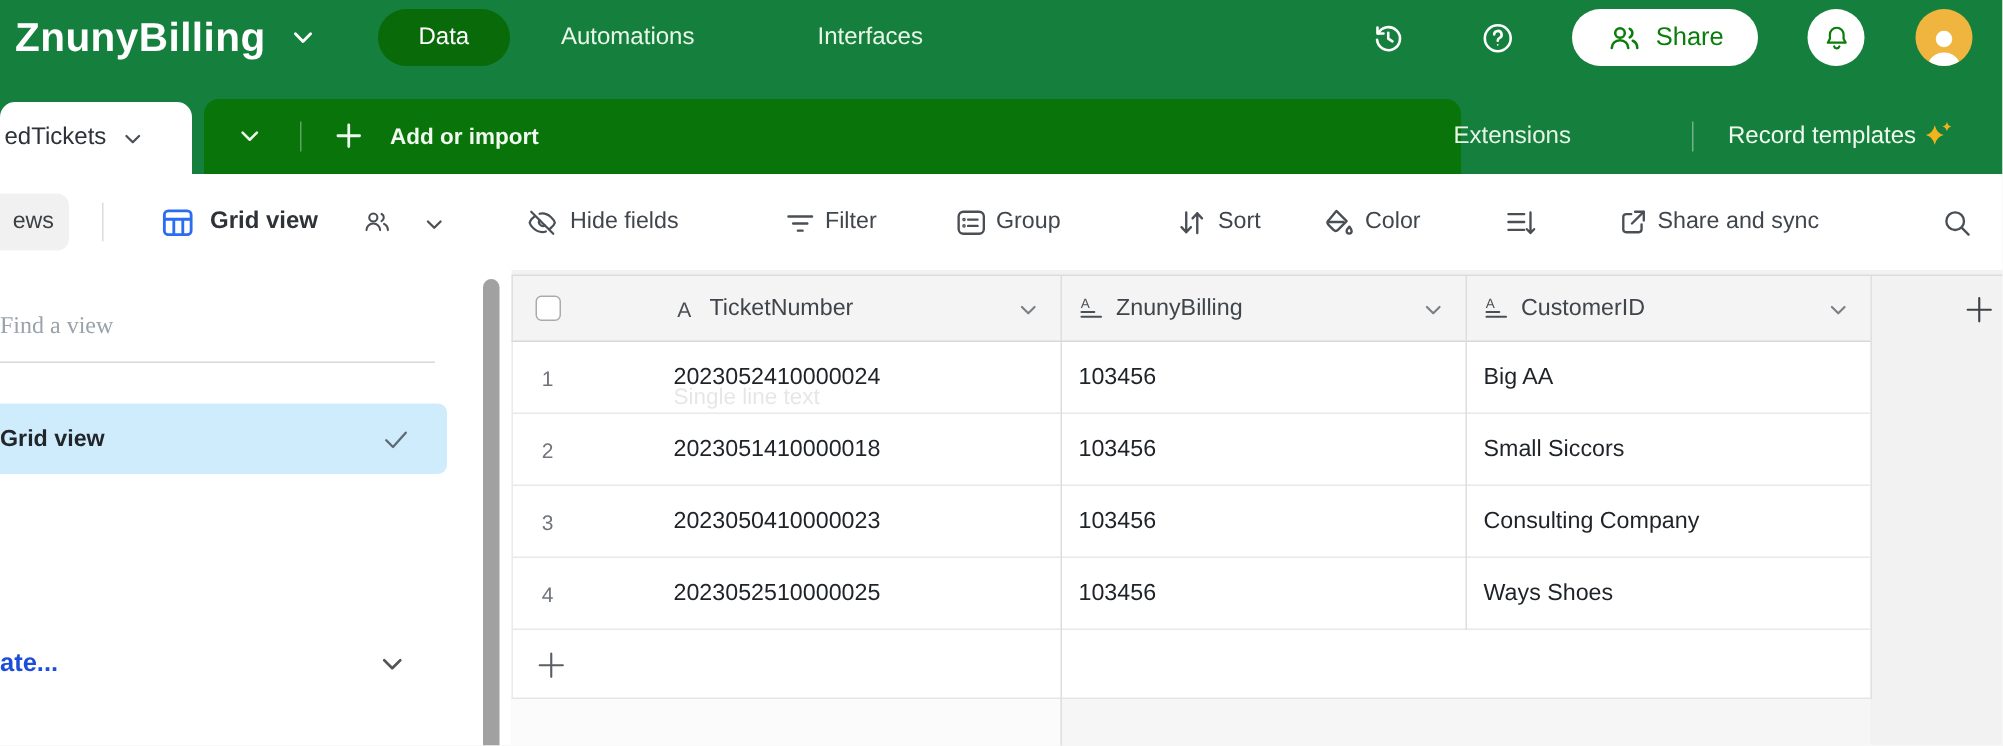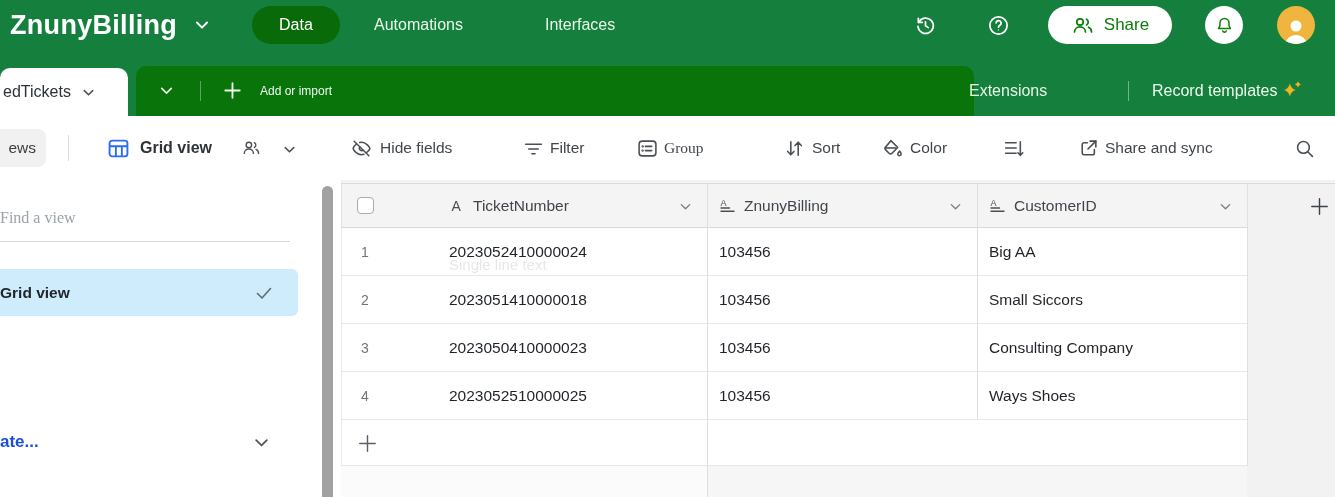--- a/index.html
+++ b/index.html
@@ -35,40 +35,40 @@
   
   .table-tab { position:absolute; left:0; top:68px; width:128px; height:48px; background:#fff;
     border-radius:10px 10px 0 0; display:flex; align-items:center; color:#2c3238; font-size:16px; }
   .table-tab .lbl { margin-left:3px; }
   .table-tab .chev { margin-left:10px; color:#4a4f55; }
   .tabbar-container { position:absolute; left:136px; top:66px; width:838px; height:50px;
     background:#097409; border-radius:10px 10px 0 0; }
   .tc-chev { position:absolute; left:22px; top:16px; color:#eaf6ea; }
   .tc-divider { position:absolute; left:64px; top:15px; width:1px; height:20px; background:rgba(255,255,255,.35); }
   .tc-plus { position:absolute; left:86px; top:14px; color:#f0faf0; }
-  .tc-label { position:absolute; left:124px; top:0; height:50px; display:flex; align-items:center; color:#f0faf0; font-size:12px; }
+  .tc-label { position:absolute; left:124px; top:0; height:50px; display:flex; align-items:center; color:#f0faf0; font-size:15px;font-weight:bold; }
   .ext-label { position:absolute; left:969px; top:66px; height:50px; display:flex; align-items:center; color:#e6f5e6; font-size:16px; }
   .ext-divider { position:absolute; left:1128px; top:81px; width:1px; height:20px; background:rgba(255,255,255,.4); }
   .rt-label { position:absolute; left:1152px; top:66px; height:50px; display:flex; align-items:center; gap:2px; color:#eefaee; font-size:16px; }
 
   
   .toolbar { position:absolute; left:0; top:116px; width:1335px; height:64px; background:#fff; }
   .views-chip { position:absolute; left:-12px; top:13px; width:58px; height:38px; background:#f1f1f1;
     border-radius:8px; display:flex; align-items:center; justify-content:flex-end; padding-right:10px;
     font-size:15.5px; color:#3c4043; }
   .tb-divider { position:absolute; left:68px; top:19px; width:1px; height:26px; background:#dcdcdc; }
   .tb-icon { position:absolute; top:22px; width:21px; height:21px; color:#4a4f55; }
   .tb-label { position:absolute; top:0; height:64px; display:flex; align-items:center; font-size:15.5px; color:#41464c; }
   .gv-icon { left:108px; color:#2c6cf0; }
   .gv-label { left:140px; font-size:16px; font-weight:700; color:#2f3338; }
   .collab-icon { left:241px; }
   .gv-chev { left:282px; top:26px; width:15px; height:15px; }
   .hf-icon { left:351px; }  .hf-label { left:380px; }
   .fl-icon { left:523px; }  .fl-label { left:550px; }
-  .gr-icon { left:637px; }  .gr-label { left:664px;font-family:Liberation Serif, serif; }
+  .gr-icon { left:637px; }  .gr-label { left:664px; }
   .so-icon { left:784px; }  .so-label { left:812px; }
   .co-icon { left:882px; }  .co-label { left:910px; }
   .rh-icon { left:1003px; }
   .ss-icon { left:1078px; } .ss-label { left:1105px; }
   .se-icon { left:1294px; }
 
   
   .content { position:absolute; left:0; top:180px; width:1335px; height:317px; background:#f2f2f2; }
   .sidebar { position:absolute; left:0; top:0; width:341px; height:317px; background:#fff; }
   .find-wrap { position:absolute; left:0; top:23px; width:290px; border-bottom:1px solid #d8d8d8; padding:6px 0 14px 0; }

